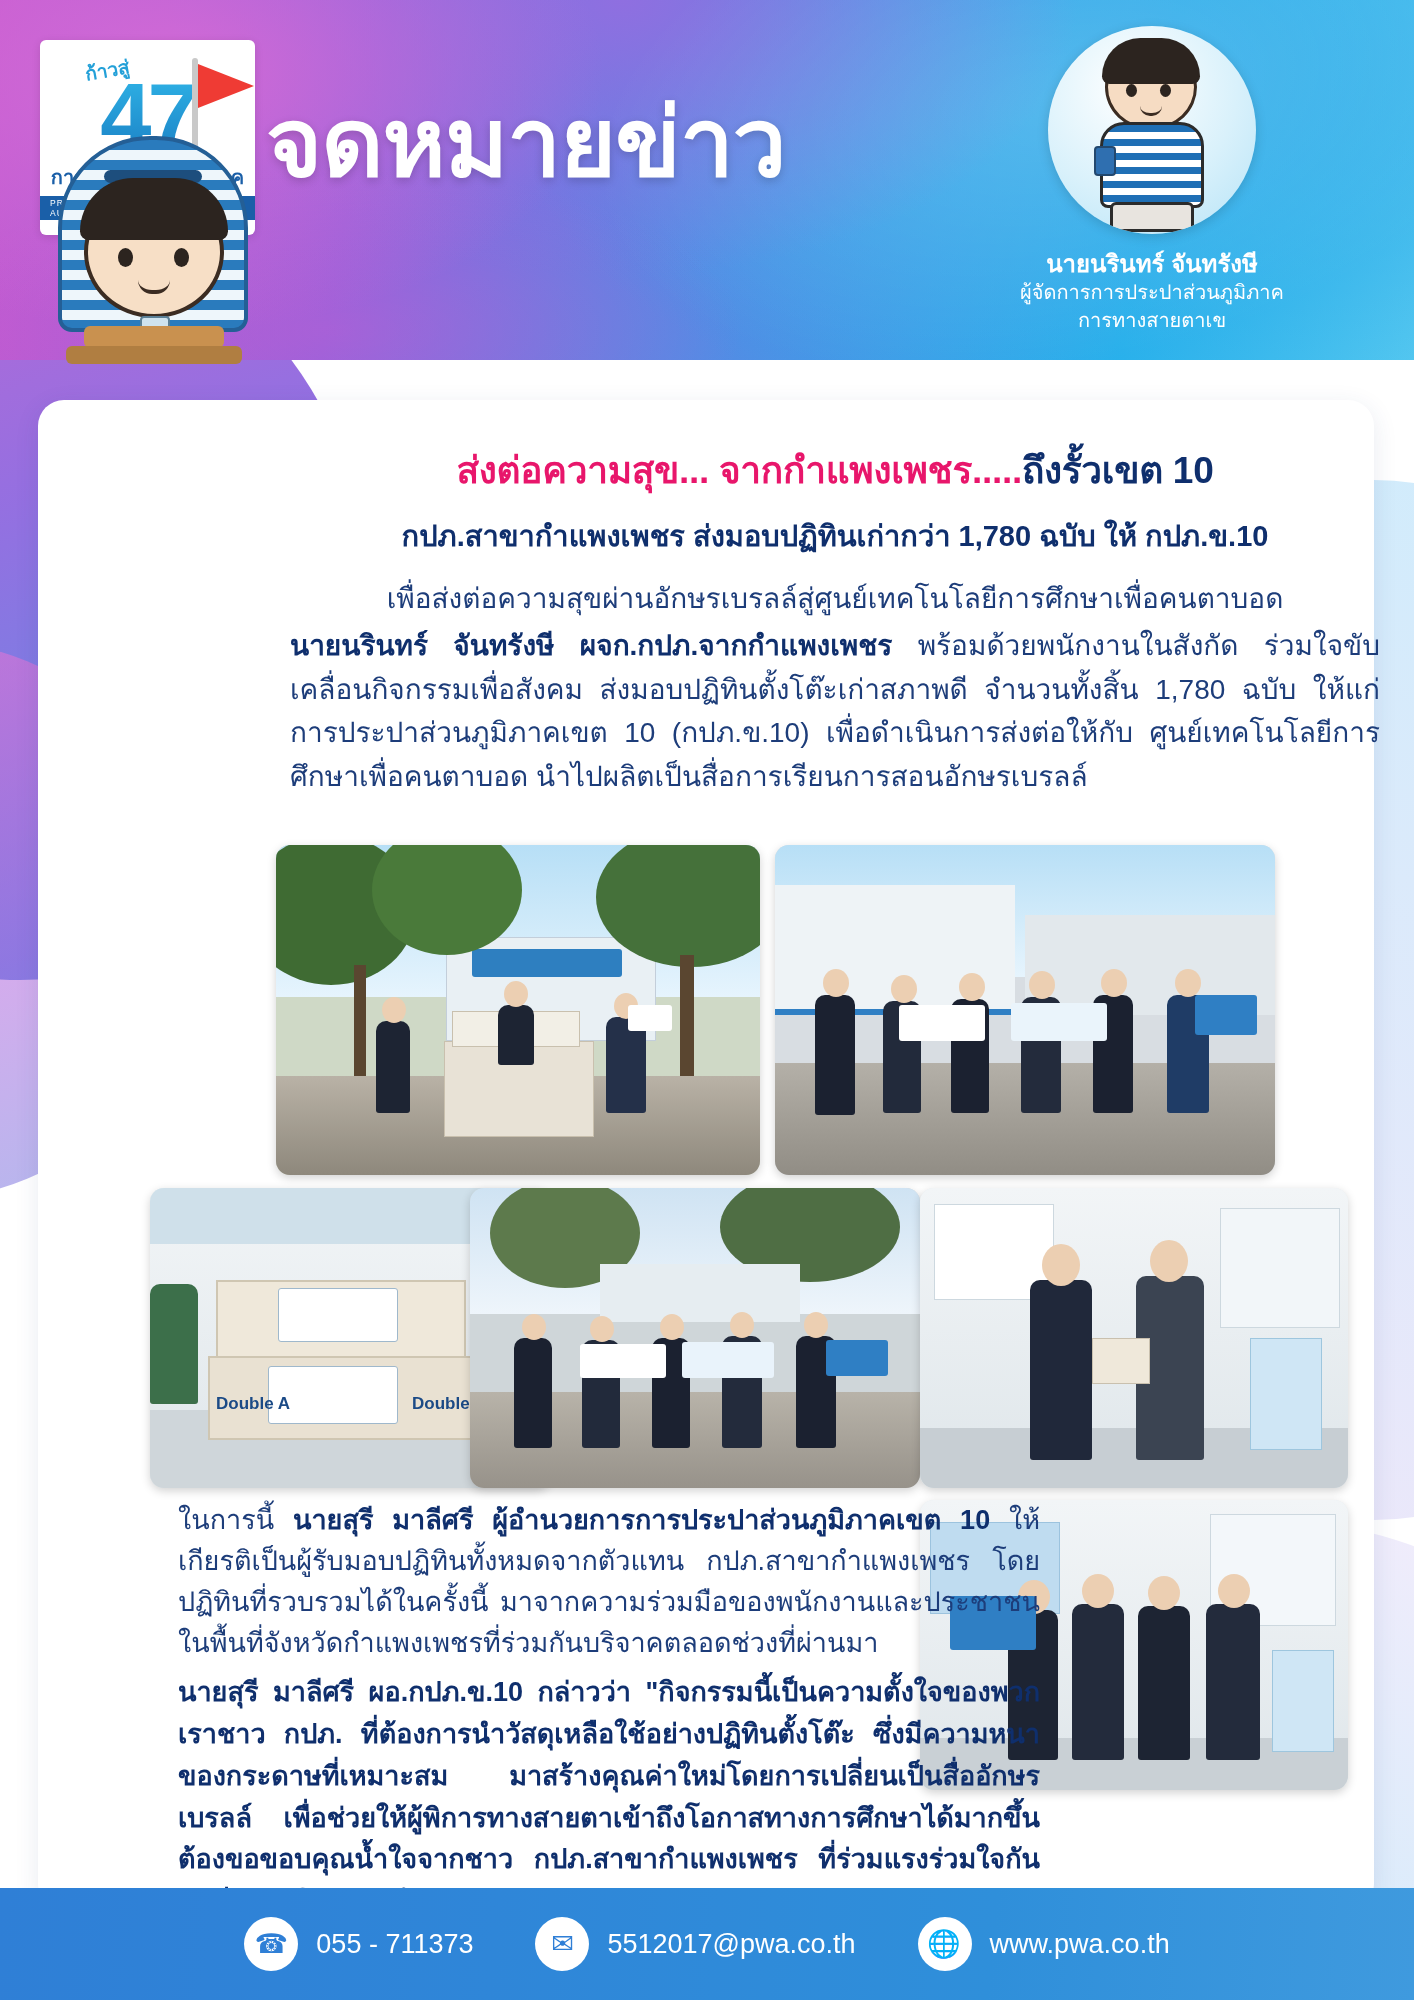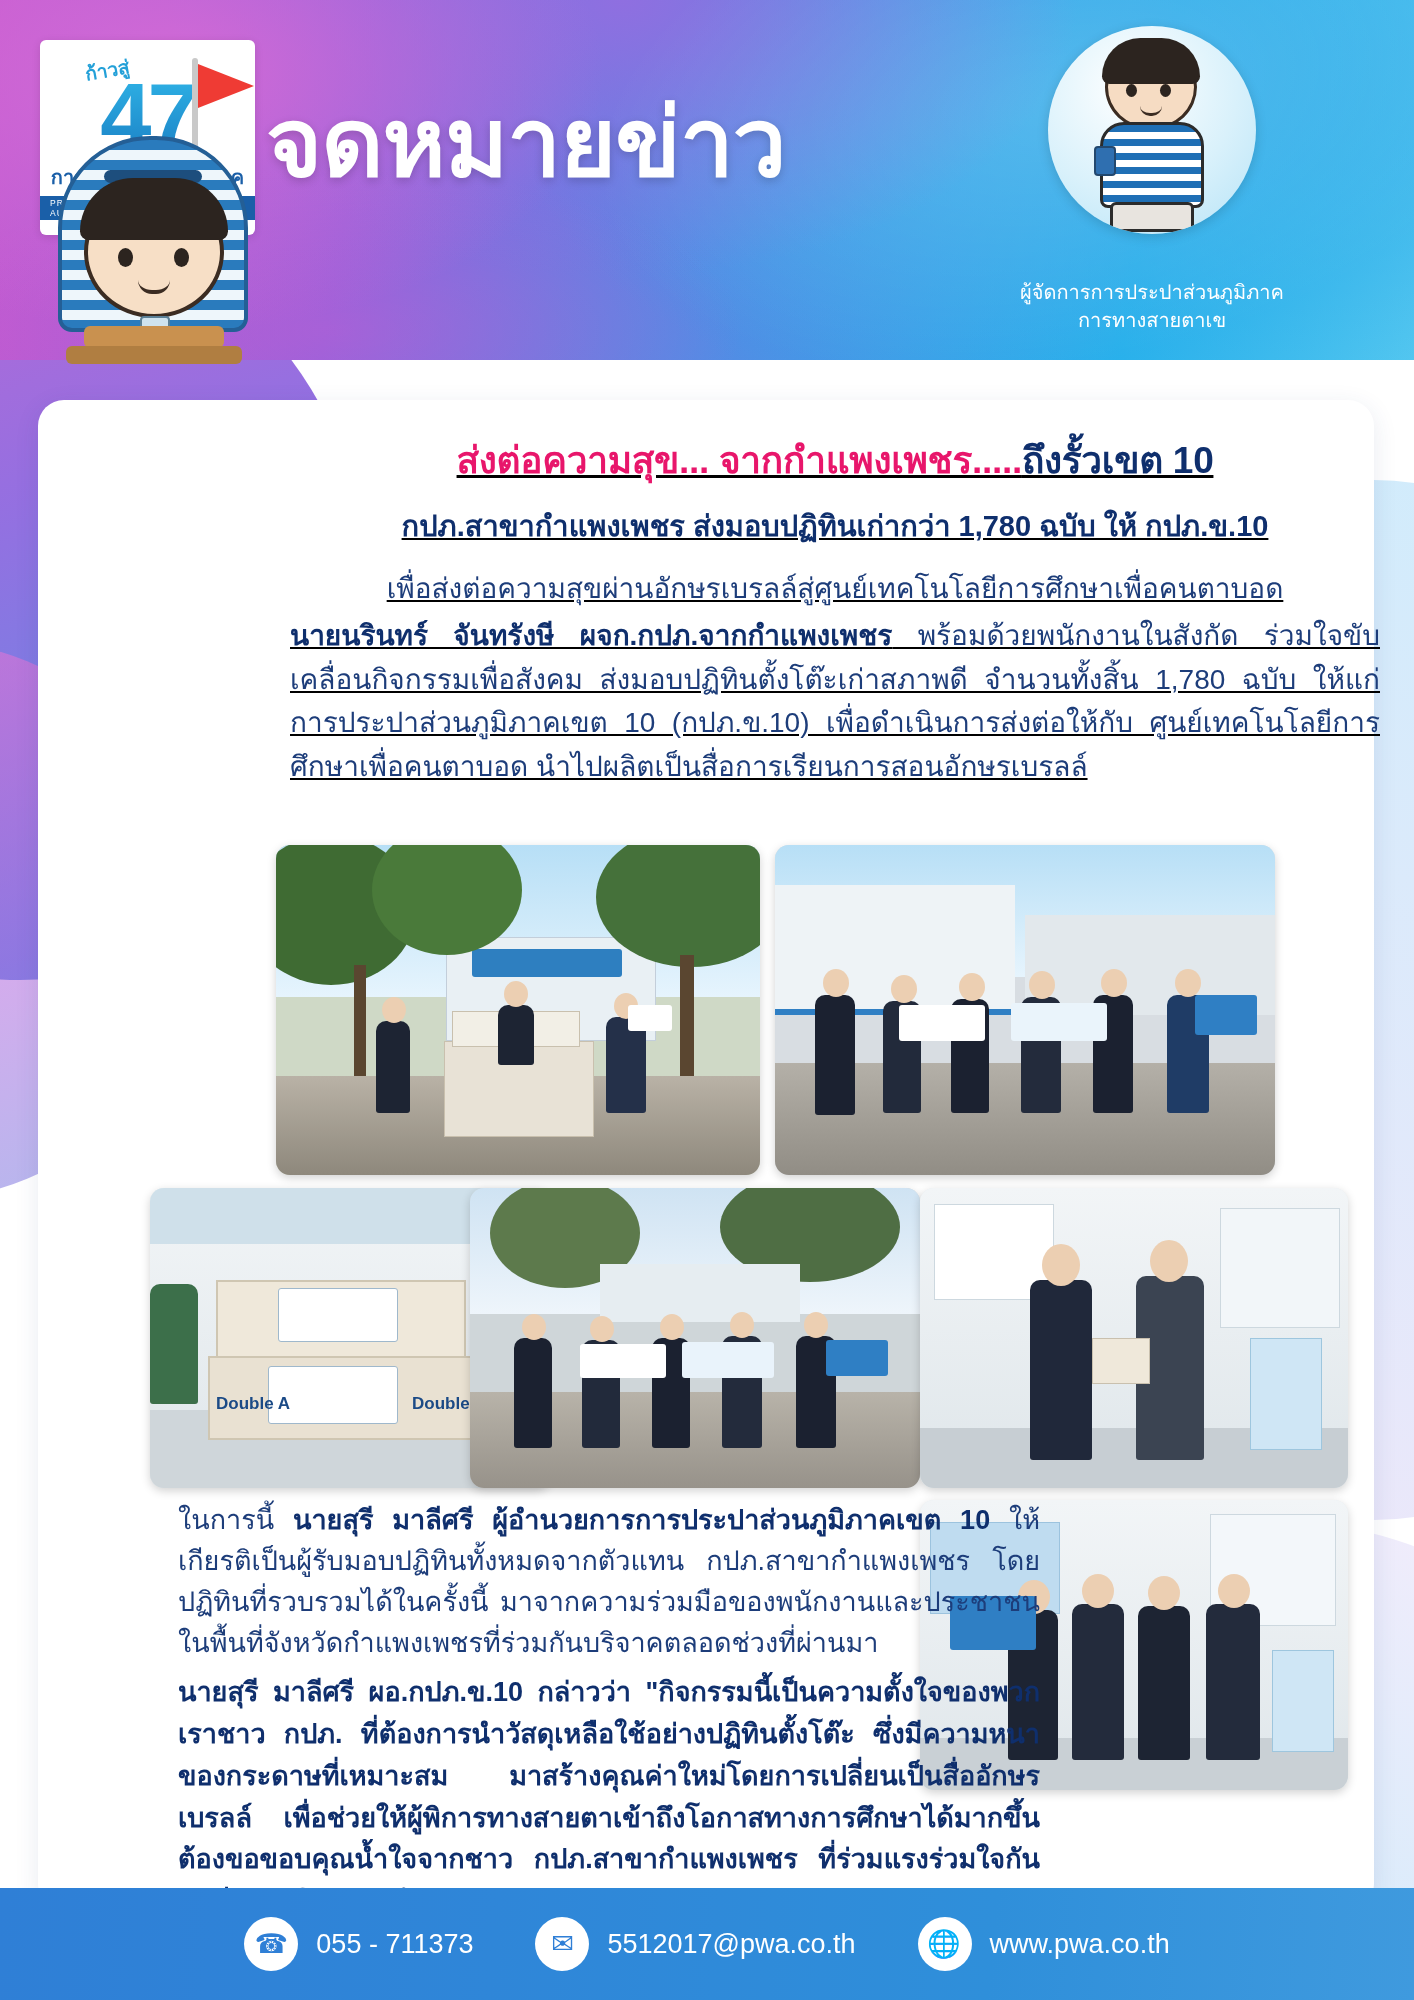--- a/index.html
+++ b/index.html
@@ -172,21 +172,21 @@
     background:#f7dfc6; border:4px solid #3b2c22;
   }
   .mailbox .face-hair { position:absolute; left:40px; top:120px; width:148px; height:62px; background:#2c241f; border-radius:74px 74px 12px 12px;}
   .mailbox .f-eye { position:absolute; top:190px; width:15px; height:19px; background:#2c241f; border-radius:50%; }
   .mailbox .f-eye.l { left:78px; }
   .mailbox .f-eye.r { left:134px; }
   .mailbox .f-smile { position:absolute; left:98px; top:222px; width:32px; height:14px; border-bottom:4px solid #3b2c22; border-radius:0 0 18px 18px;}
   .mailbox .badge { position:absolute; left:100px; top:258px; width:30px; height:34px; background:#cfe3ef; border:2px solid #5a7f96; border-radius:4px;}
 
   
-  .article { position:absolute; left:290px; top:430px; width:1090px; z-index:5;text-decoration:underline; }
+  .article { position:absolute; left:290px; top:440px; width:1090px; z-index:5; }
   .art-title {
     font-size:37px; font-weight:bold; color:#e8166b; text-align:center; letter-spacing:-0.3px;
   }
   .art-title .dark { color:#0f2f6d; }
   .art-sub {
     margin-top:14px; font-size:29px; font-weight:bold; color:#0f2f6d; text-align:center;
   }
   .art-lead {
     margin-top:18px; font-size:28px; color:#1d3d7a; line-height:1.55; text-align:justify;
   }
@@ -246,20 +246,21 @@
     <div class="head"></div>
     <div class="hair"></div>
     <div class="eye l"></div>
     <div class="eye r"></div>
     <div class="smile"></div>
     <div class="body"></div>
     <div class="bag"></div>
     <div class="legs"></div>
   </div>
 
+  <div class="mgr-name">นายนรินทร์ จันทรังษี</div>
   <div class="mgr-role" style="white-space:pre-line;">ผู้จัดการการประปาส่วนภูมิภาค
 การทางสายตาเข</div>
 </div>
 
 <div class="issue-pill">ฉบับที่ 1/2569</div>
 <div class="date-pill">ประจำวันที่ 30 มกราคม 2569</div>
 
 <div class="bodybg">
   <div class="bg-left-blob"></div>
   <div class="bg-left-blob2"></div>

